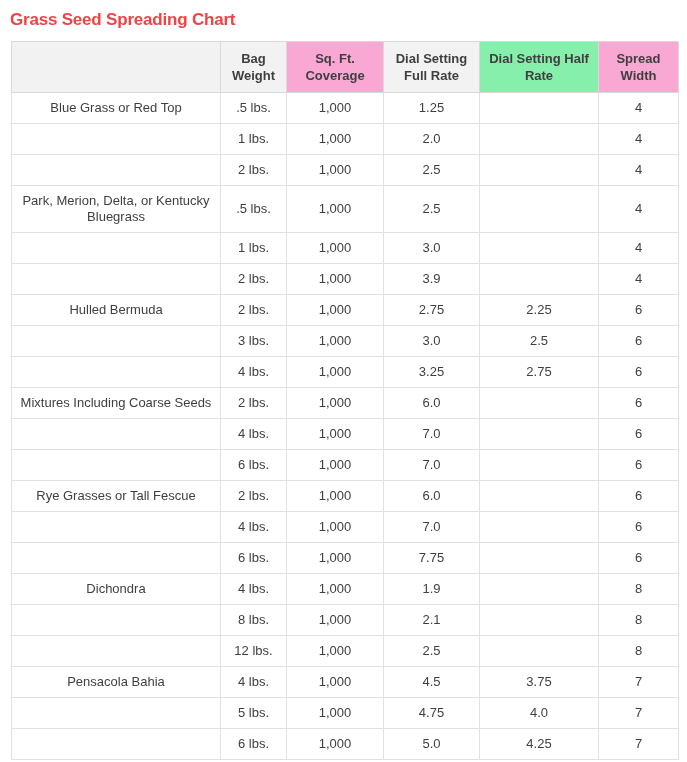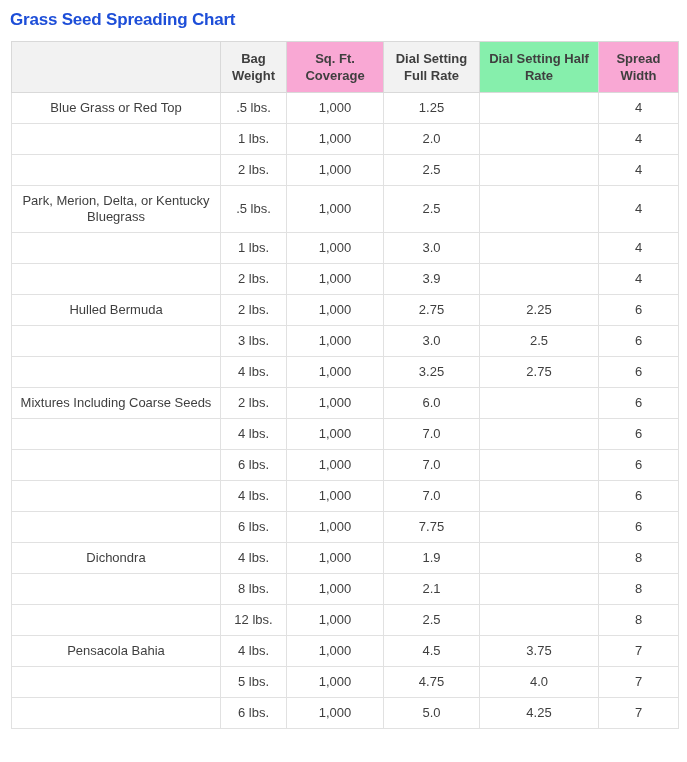--- a/index.html
+++ b/index.html
@@ -52,21 +52,21 @@
   col.c-grass  { width: 209px; }
   col.c-weight { width: 66px;  }
   col.c-cover  { width: 97px;  }
   col.c-full   { width: 96px;  }
   col.c-half   { width: 119px; }
   col.c-spread { width: 80px;  }
 </style>
 </head>
 <body>
 
-<h1 class="page-title" style="color: #1d4ed8;">Grass Seed Spreading Chart</h1>
+<h1 class="page-title" style="color: #ef4444;">Grass Seed Spreading Chart</h1>
 
 <table class="seed-table">
   <colgroup>
     <col class="c-grass">
     <col class="c-weight">
     <col class="c-cover">
     <col class="c-full">
     <col class="c-half">
     <col class="c-spread">
   </colgroup>
@@ -171,20 +171,28 @@
       </tr>
       <tr>
         <td></td>
         <td>6 lbs.</td>
         <td>1,000</td>
         <td>7.0</td>
         <td></td>
         <td>6</td>
       </tr>
       <tr>
+        <td>Rye Grasses or Tall Fescue</td>
+        <td>2 lbs.</td>
+        <td>1,000</td>
+        <td>6.0</td>
+        <td></td>
+        <td>6</td>
+      </tr>
+      <tr>
         <td></td>
         <td>4 lbs.</td>
         <td>1,000</td>
         <td>7.0</td>
         <td></td>
         <td>6</td>
       </tr>
       <tr>
         <td></td>
         <td>6 lbs.</td>

